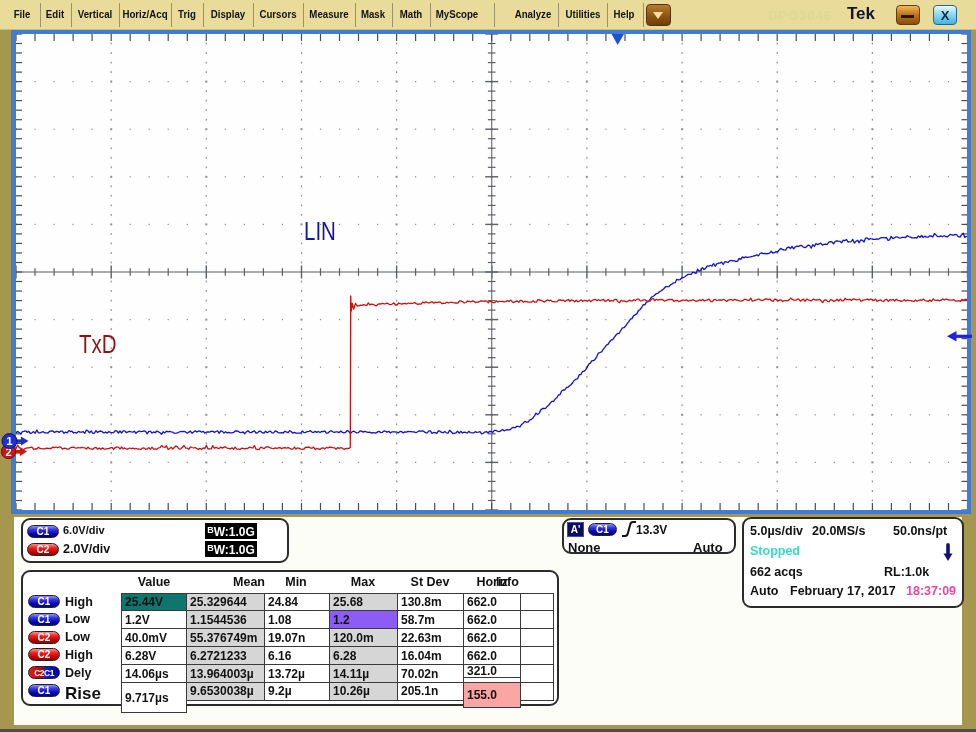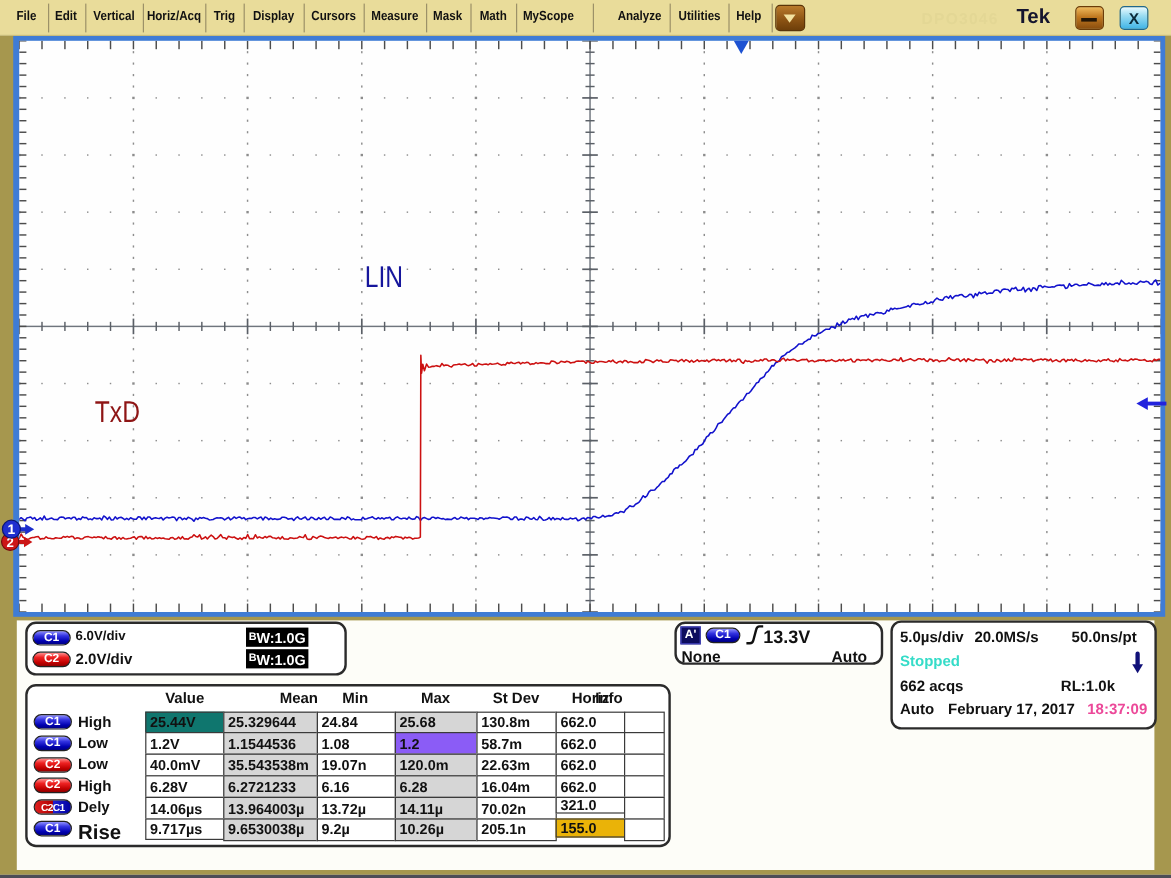--- a/index.html
+++ b/index.html
@@ -1121,21 +1121,21 @@
 <div class="t b" style="left:205px;top:523px;width:52px;height:16px;background:#000;color:#fff;font-size:12px;text-align:center;line-height:15px"><span style="font-size:9px;vertical-align:3px">B</span>W:1.0G</div>
 <div class="pill pr" style="left:27px;top:543px;width:32px;height:13px;font-size:10px;line-height:12px">C2</div>
 <div class="t b" style="left:63px;top:542px;font-size:12.5px">2.0V/div</div>
 <div class="t b" style="left:205px;top:541px;width:52px;height:16px;background:#000;color:#fff;font-size:12px;text-align:center;line-height:15px"><span style="font-size:9px;vertical-align:3px">B</span>W:1.0G</div>
 <div class="panel" style="left:562px;top:518px;width:174px;height:36px"></div>
 <div class="abs" style="left:567px;top:522px;width:17px;height:15px;background:#0d0d5e;border:1px solid #4444c0;color:#fff;font-size:10px;font-weight:bold;text-align:center;line-height:13px">A'</div>
 <div class="pill pb" style="left:588px;top:523px;width:29px;height:13px;font-size:10px;line-height:12px">C1</div>
 <svg class="abs" style="left:621px;top:520px" width="16" height="18" viewBox="0 0 16 18">
     <path d="M1,16 L4,16 Q6.2,16 6.8,13.5 L9.2,4.5 Q9.8,2 12,2 L15,2" fill="none" stroke="#111" stroke-width="2"></path>
   </svg>
-<div class="t b" style="left:636px;top:523px;font-size:15px">13.3V</div>
+<div class="t b" style="left:636px;top:523px;font-size:12px">13.3V</div>
 <div class="t b" style="left:568px;top:540px;font-size:13px">None</div>
 <div class="t b" style="left:693px;top:540px;font-size:13px">Auto</div>
 <div class="panel" style="left:742px;top:517px;width:222px;height:91px"></div>
 <div class="t b" style="left:750px;top:524px;font-size:12.5px">5.0µs/div</div>
 <div class="t b" style="left:812px;top:524px;font-size:12.5px">20.0MS/s</div>
 <div class="t b" style="left:893px;top:524px;font-size:12.5px">50.0ns/pt</div>
 <div class="t b" style="left:750px;top:544px;font-size:12.5px;color:#35dcc8">Stopped</div>
 <svg class="abs" style="left:941px;top:542px" width="14" height="20" viewBox="0 0 14 20">
     <rect x="5.2" y="1" width="3.6" height="12" rx="1.8" fill="#101078"></rect>
     <polygon points="7,19 2.5,11.5 11.5,11.5" fill="#101078"></polygon>
@@ -1167,21 +1167,21 @@
 <div class="cell" style="left:121px;top:610.4px;width:66px;height:18.9px;background:#fff">1.2V</div>
 <div class="cell" style="left:186px;top:610.4px;width:79px;height:18.9px;background:#d6d6d6">1.1544536</div>
 <div class="cell" style="left:264px;top:610.4px;width:66px;height:18.9px;background:#fff">1.08</div>
 <div class="cell" style="left:329px;top:610.4px;width:69px;height:18.9px;background:#8b5cf6">1.2</div>
 <div class="cell" style="left:397px;top:610.4px;width:67px;height:18.9px;background:#fff">58.7m</div>
 <div class="cell" style="left:463px;top:610.4px;width:58px;height:18.9px;background:#fff">662.0</div>
 <div class="cell" style="left:520px;top:610.4px;width:34px;height:18.9px;background:#fff"></div>
 <div class="pill pr" style="left:28px;top:630.5px;width:32px;height:13px;font-size:10px;line-height:12px">C2</div>
 <div class="t b" style="left:65px;top:630.3px;font-size:12.5px">Low</div>
 <div class="cell" style="left:121px;top:628.3px;width:66px;height:18.9px;background:#fff">40.0mV</div>
-<div class="cell" style="left:186px;top:628.3px;width:79px;height:18.9px;background:#d6d6d6">35.543538m</div>
+<div class="cell" style="left:186px;top:628.3px;width:79px;height:18.9px;background:#d6d6d6">55.376749m</div>
 <div class="cell" style="left:264px;top:628.3px;width:66px;height:18.9px;background:#fff">19.07n</div>
 <div class="cell" style="left:329px;top:628.3px;width:69px;height:18.9px;background:#d6d6d6">120.0m</div>
 <div class="cell" style="left:397px;top:628.3px;width:67px;height:18.9px;background:#fff">22.63m</div>
 <div class="cell" style="left:463px;top:628.3px;width:58px;height:18.9px;background:#fff">662.0</div>
 <div class="cell" style="left:520px;top:628.3px;width:34px;height:18.9px;background:#fff"></div>
 <div class="pill pr" style="left:28px;top:648.4px;width:32px;height:13px;font-size:10px;line-height:12px">C2</div>
 <div class="t b" style="left:65px;top:648.2px;font-size:12.5px">High</div>
 <div class="cell" style="left:121px;top:646.2px;width:66px;height:18.9px;background:#fff">6.28V</div>
 <div class="cell" style="left:186px;top:646.2px;width:79px;height:18.9px;background:#d6d6d6">6.2721233</div>
 <div class="cell" style="left:264px;top:646.2px;width:66px;height:18.9px;background:#fff">6.16</div>
@@ -1193,18 +1193,18 @@
 <div class="t b" style="left:65px;top:666.1px;font-size:12.5px">Dely</div>
 <div class="cell" style="left:121px;top:664.1px;width:66px;height:18.9px;background:#fff">14.06µs</div>
 <div class="cell" style="left:186px;top:664.1px;width:79px;height:18.9px;background:#d6d6d6">13.964003µ</div>
 <div class="cell" style="left:264px;top:664.1px;width:66px;height:18.9px;background:#fff">13.72µ</div>
 <div class="cell" style="left:329px;top:664.1px;width:69px;height:18.9px;background:#d6d6d6">14.11µ</div>
 <div class="cell" style="left:397px;top:664.1px;width:67px;height:18.9px;background:#fff">70.02n</div>
 <div class="cell" style="left:463px;top:664.1px;width:58px;height:14px;background:#fff">321.0</div>
 <div class="cell" style="left:520px;top:664.1px;width:34px;height:18.9px;background:#fff"></div>
 <div class="pill pb" style="left:28px;top:684.2px;width:32px;height:13px;font-size:10px;line-height:12px">C1</div>
 <div class="t b" style="left:65px;top:684.0px;font-size:17px">Rise</div>
-<div class="cell" style="left:121px;top:682.0px;width:66px;height:18px;background:#fff">9.717µs</div>
+<div class="cell" style="left:121px;top:682.0px;width:66px;height:31px;background:#fff">9.717µs</div>
 <div class="cell" style="left:186px;top:682.0px;width:79px;height:18.9px;background:#d6d6d6">9.6530038µ</div>
 <div class="cell" style="left:264px;top:682.0px;width:66px;height:18.9px;background:#fff">9.2µ</div>
 <div class="cell" style="left:329px;top:682.0px;width:69px;height:18.9px;background:#d6d6d6">10.26µ</div>
 <div class="cell" style="left:397px;top:682.0px;width:67px;height:18.9px;background:#fff">205.1n</div>
-<div class="cell" style="left:463px;top:682.0px;width:58px;height:16px;background:#eab308">155.0</div>
+<div class="cell" style="left:463px;top:682.0px;width:58px;height:26px;background:#fca5a5">155.0</div>
 <div class="cell" style="left:520px;top:682.0px;width:34px;height:18.9px;background:#fff"></div>
 </body></html>

